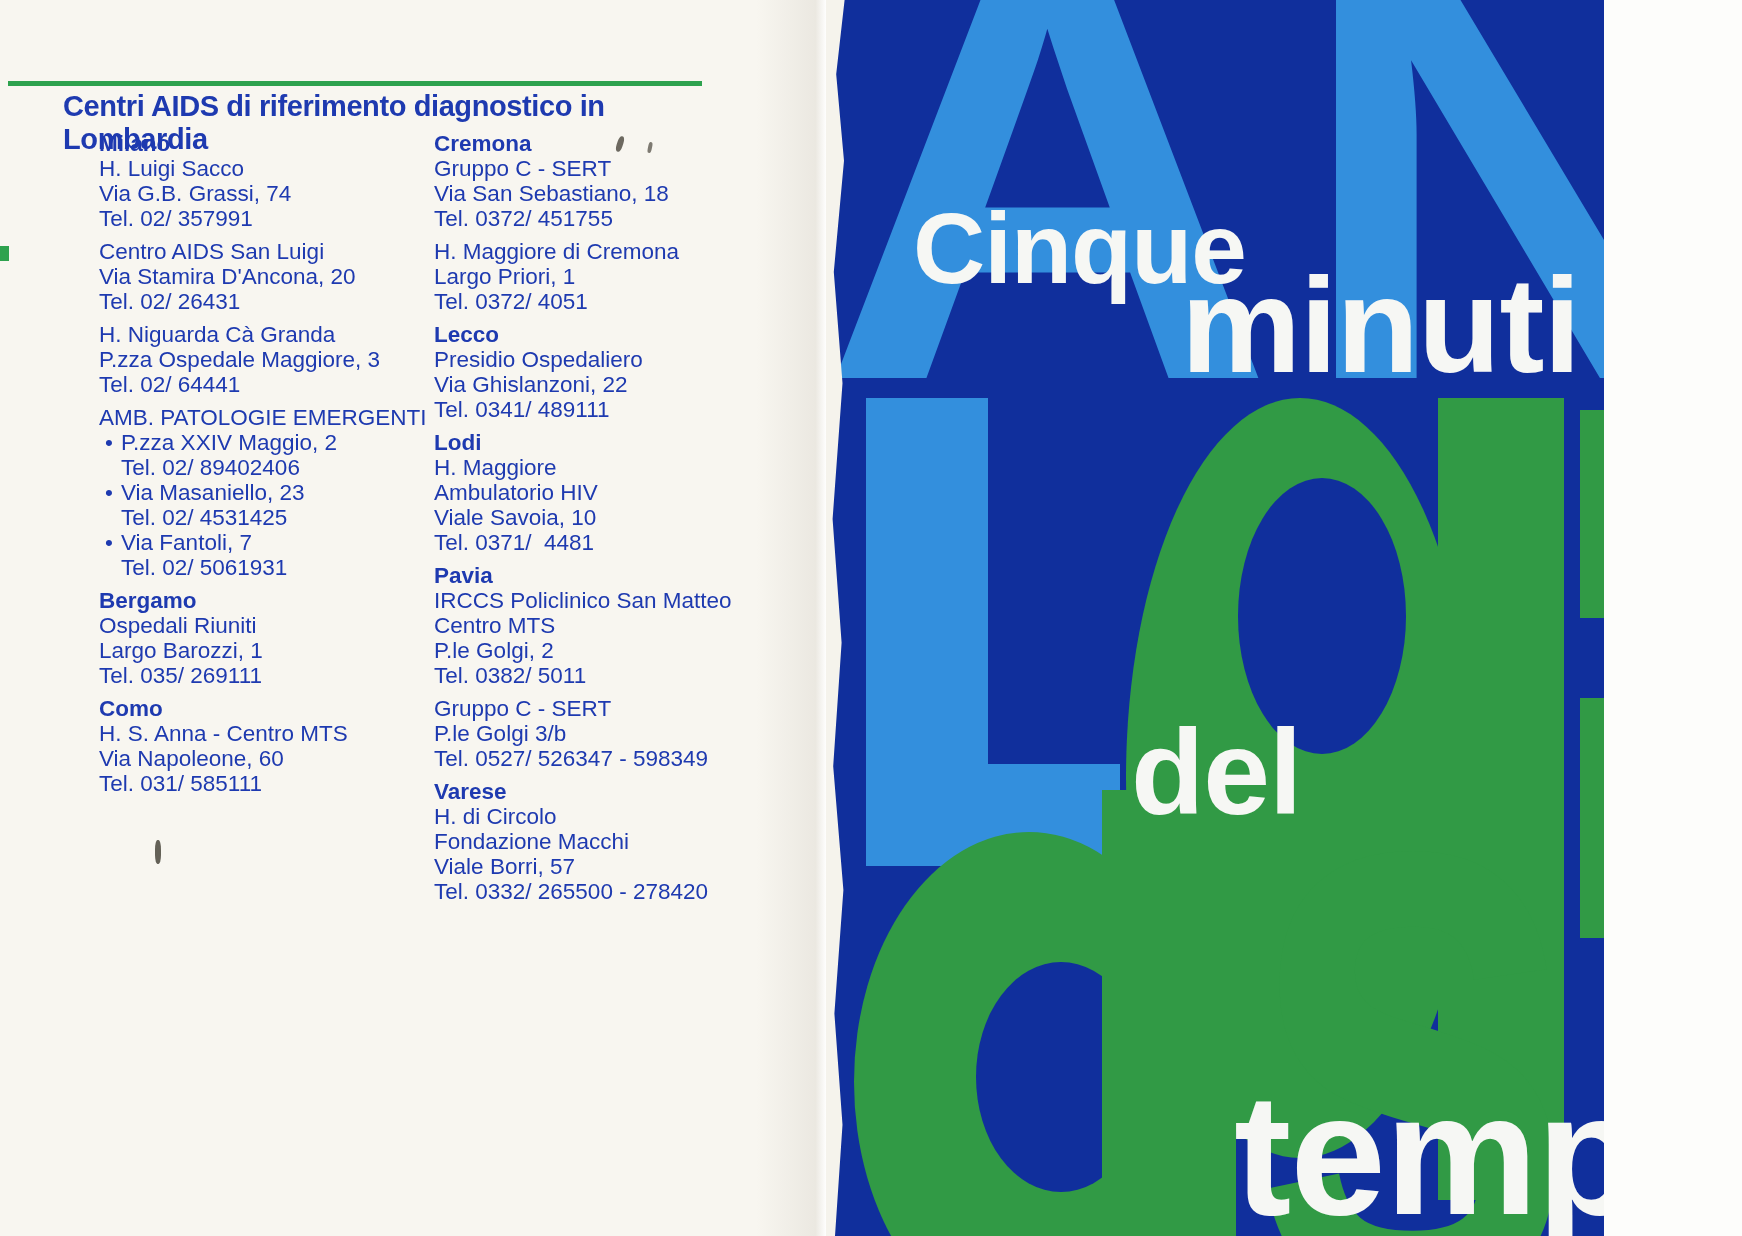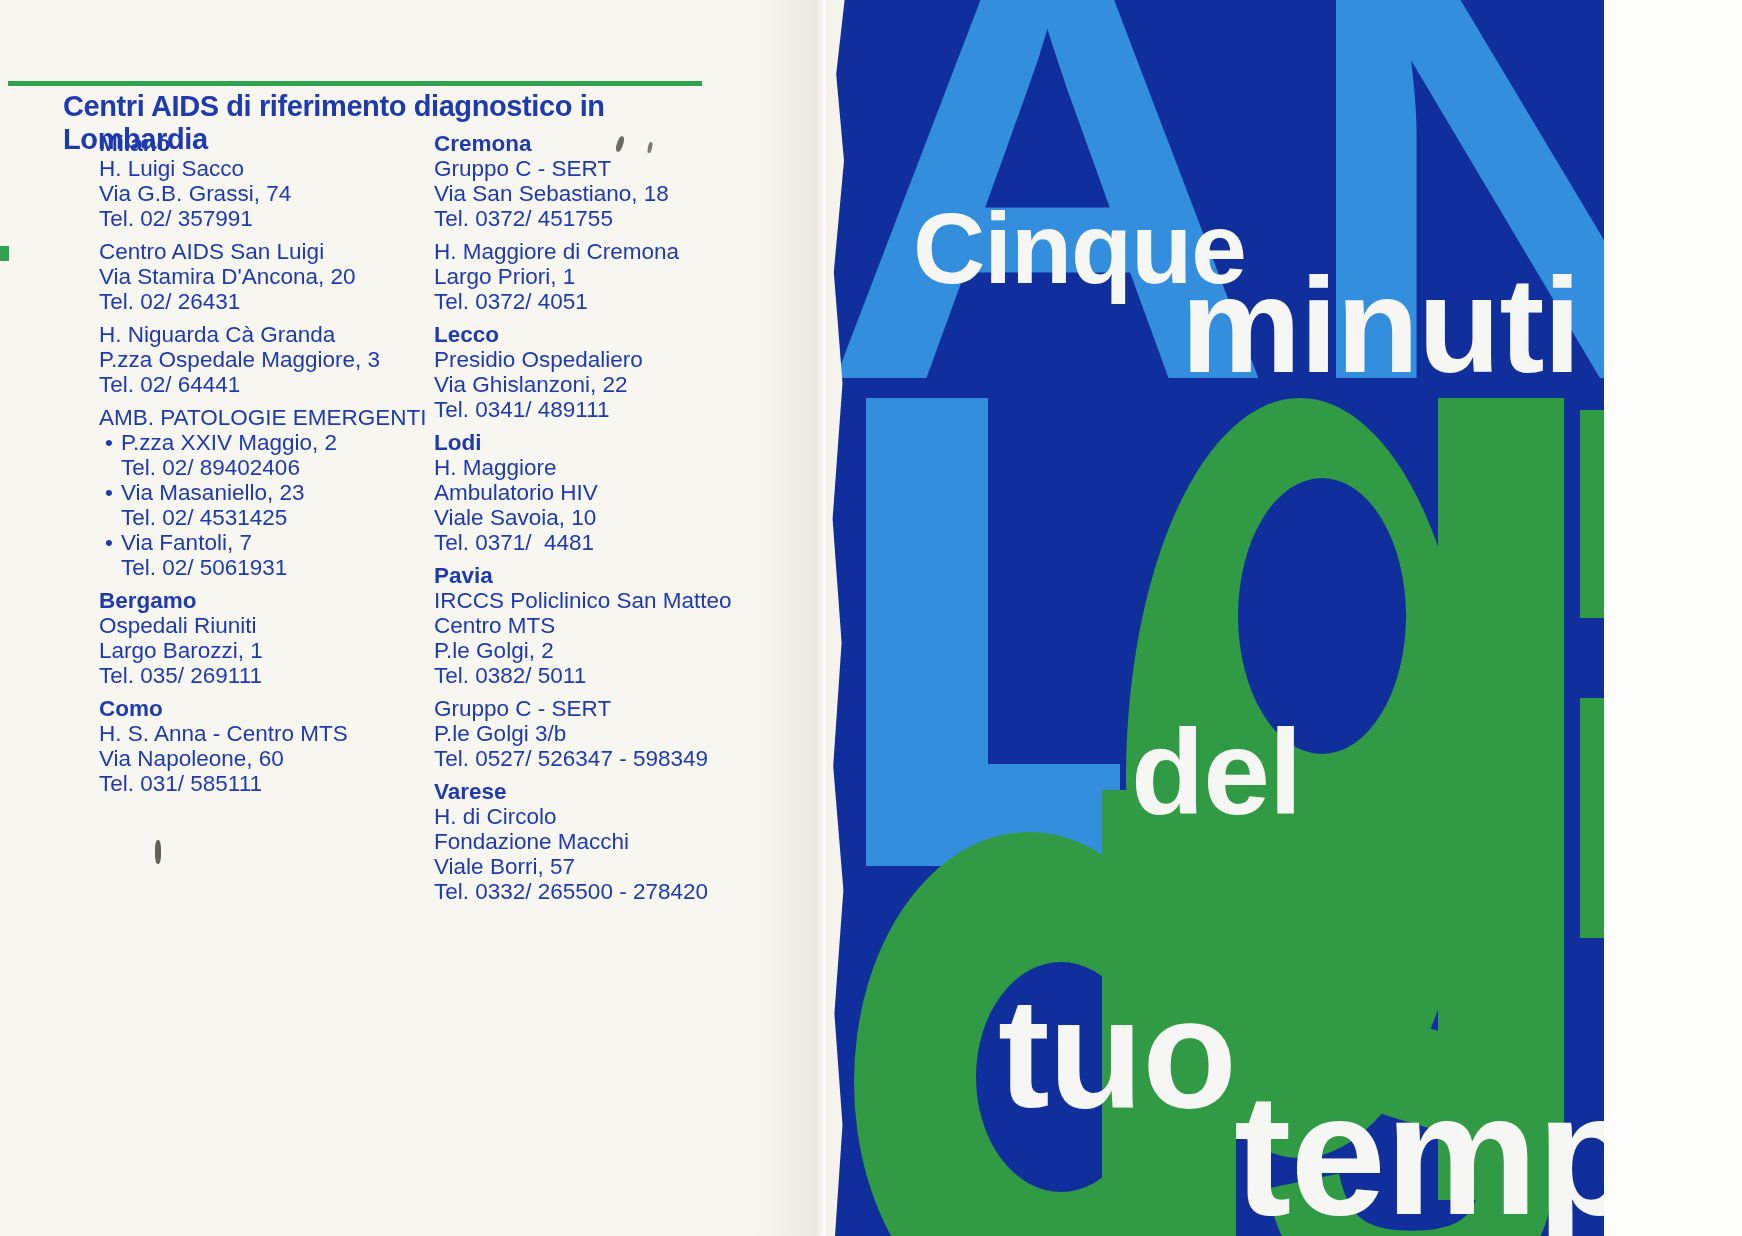--- a/index.html
+++ b/index.html
@@ -183,18 +183,17 @@
     <div class="gr-shape d-bowl">
       <div class="d-counter"></div>
     </div>
     <div class="gr-shape d-stem"></div>
 
     <div class="big letter-s">s</div>
 
     <div class="cover-word w-minuti">minuti</div>
     <div class="cover-word w-cinque">Cinque</div>
     <div class="cover-word w-del">del</div>
-    <div class="cover-word w-tuo">tuo</div>
     <div class="cover-word w-tempo">tempo</div>
 
     <div class="fold-edge"></div>
   </div>
 </div>
 
 </body></html>

